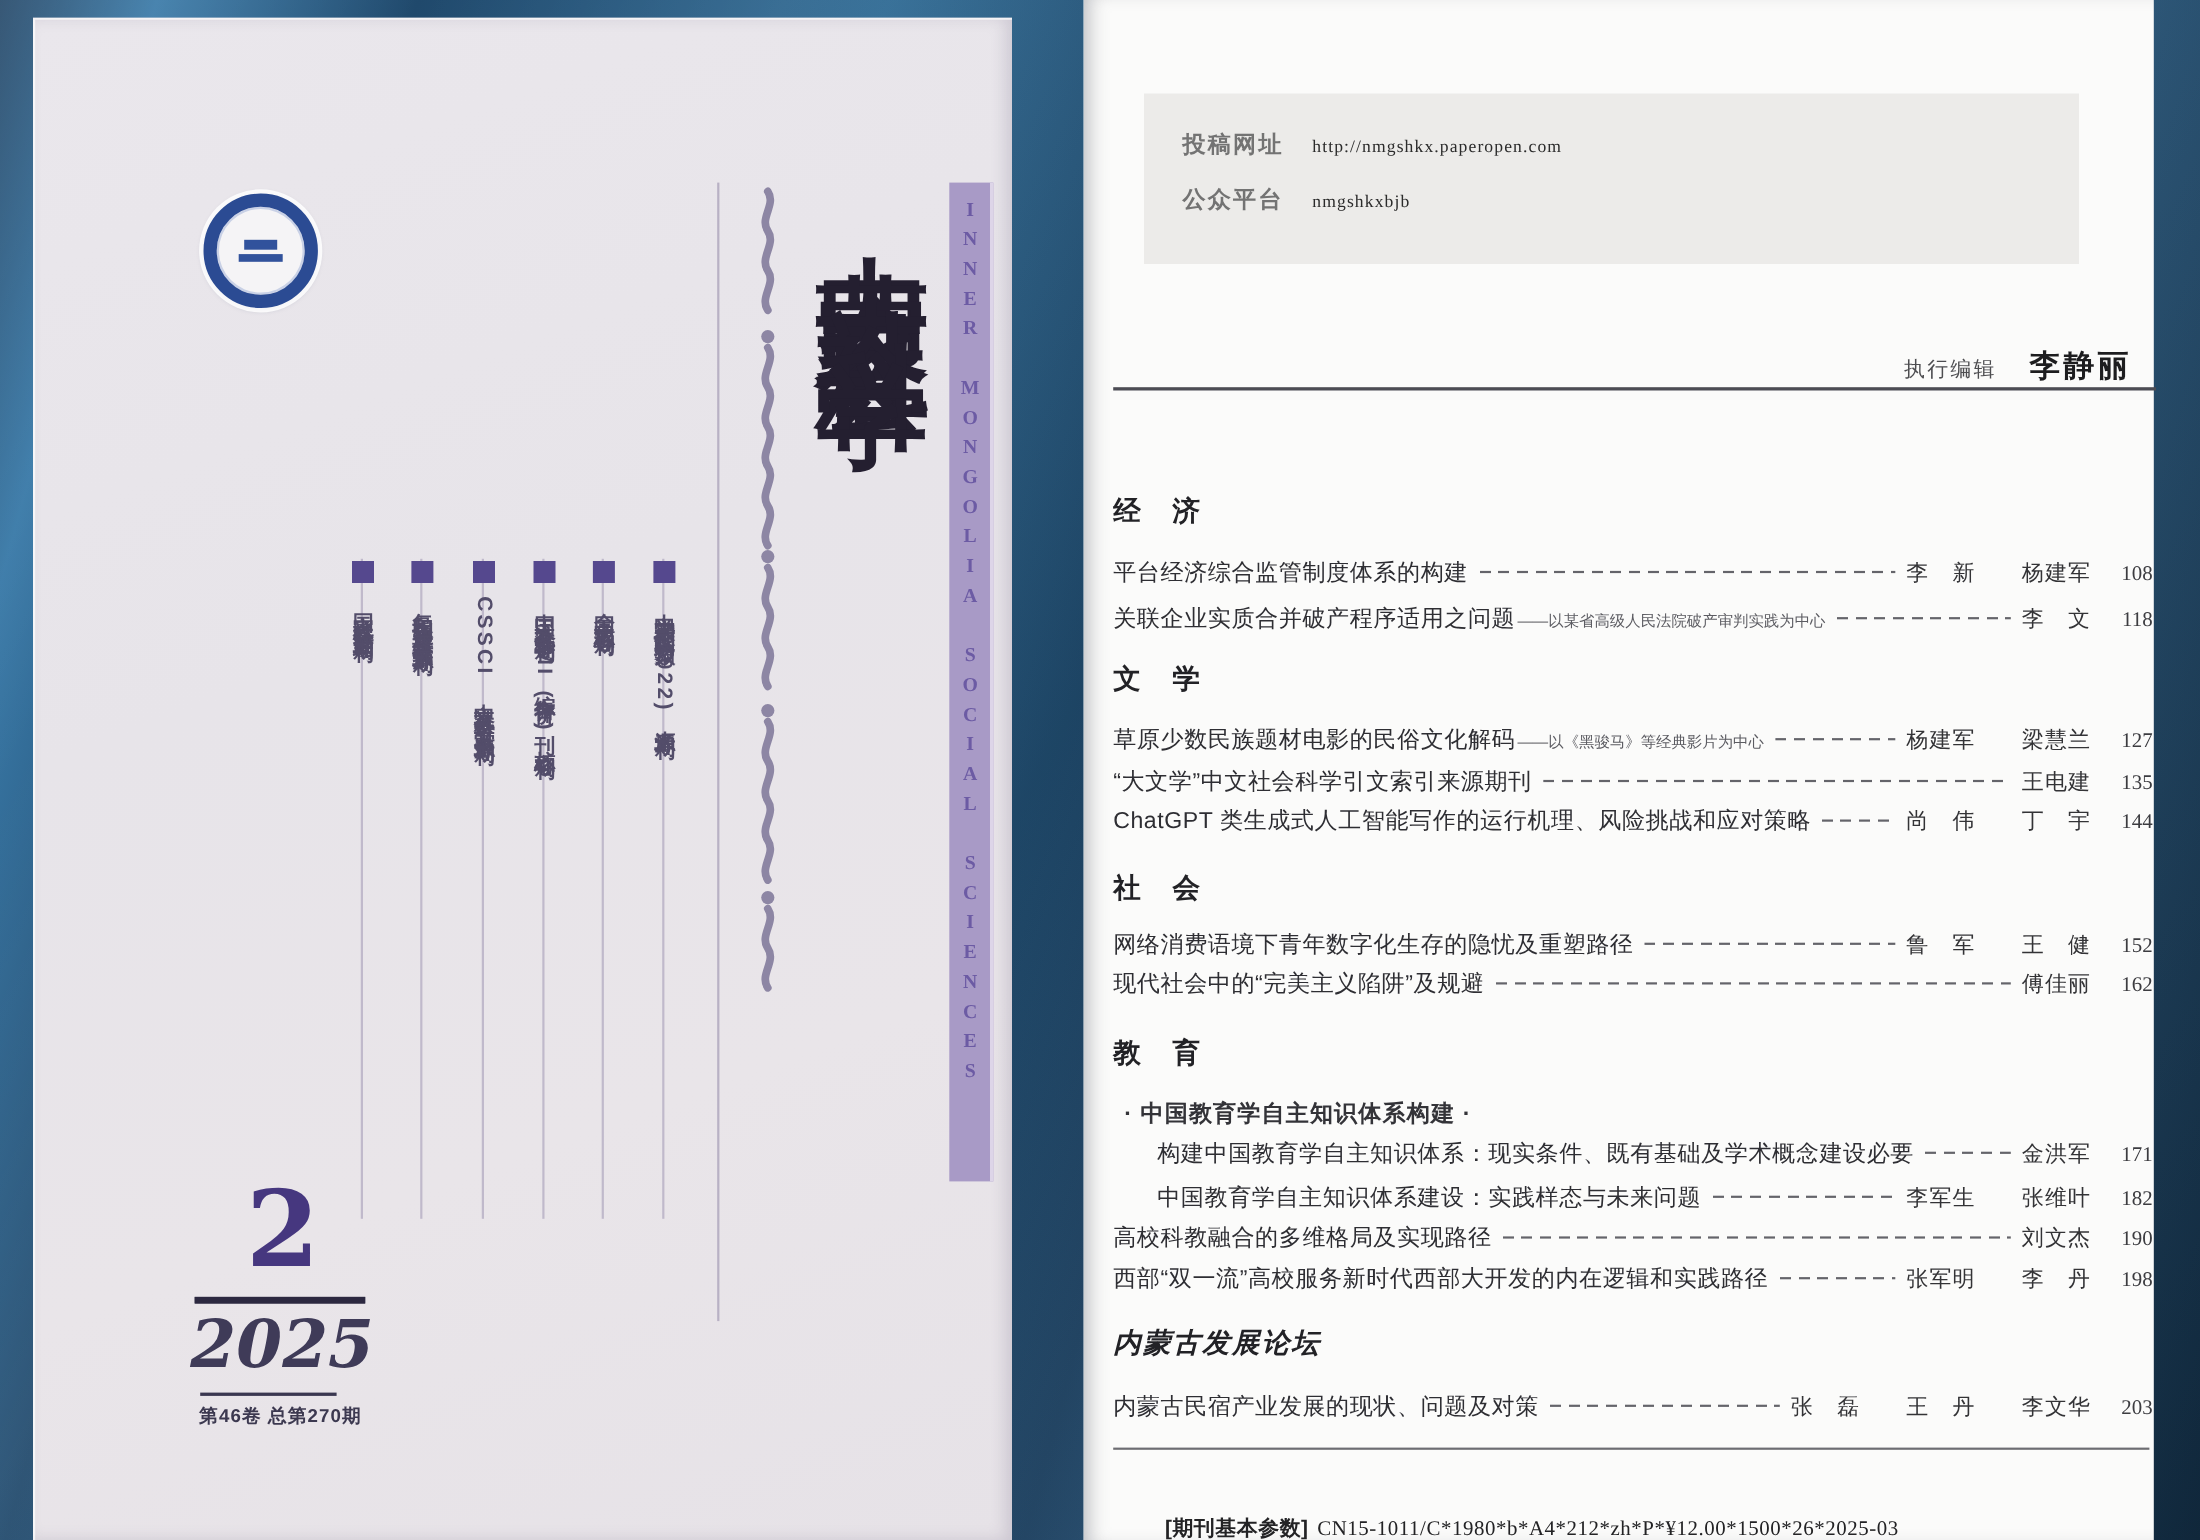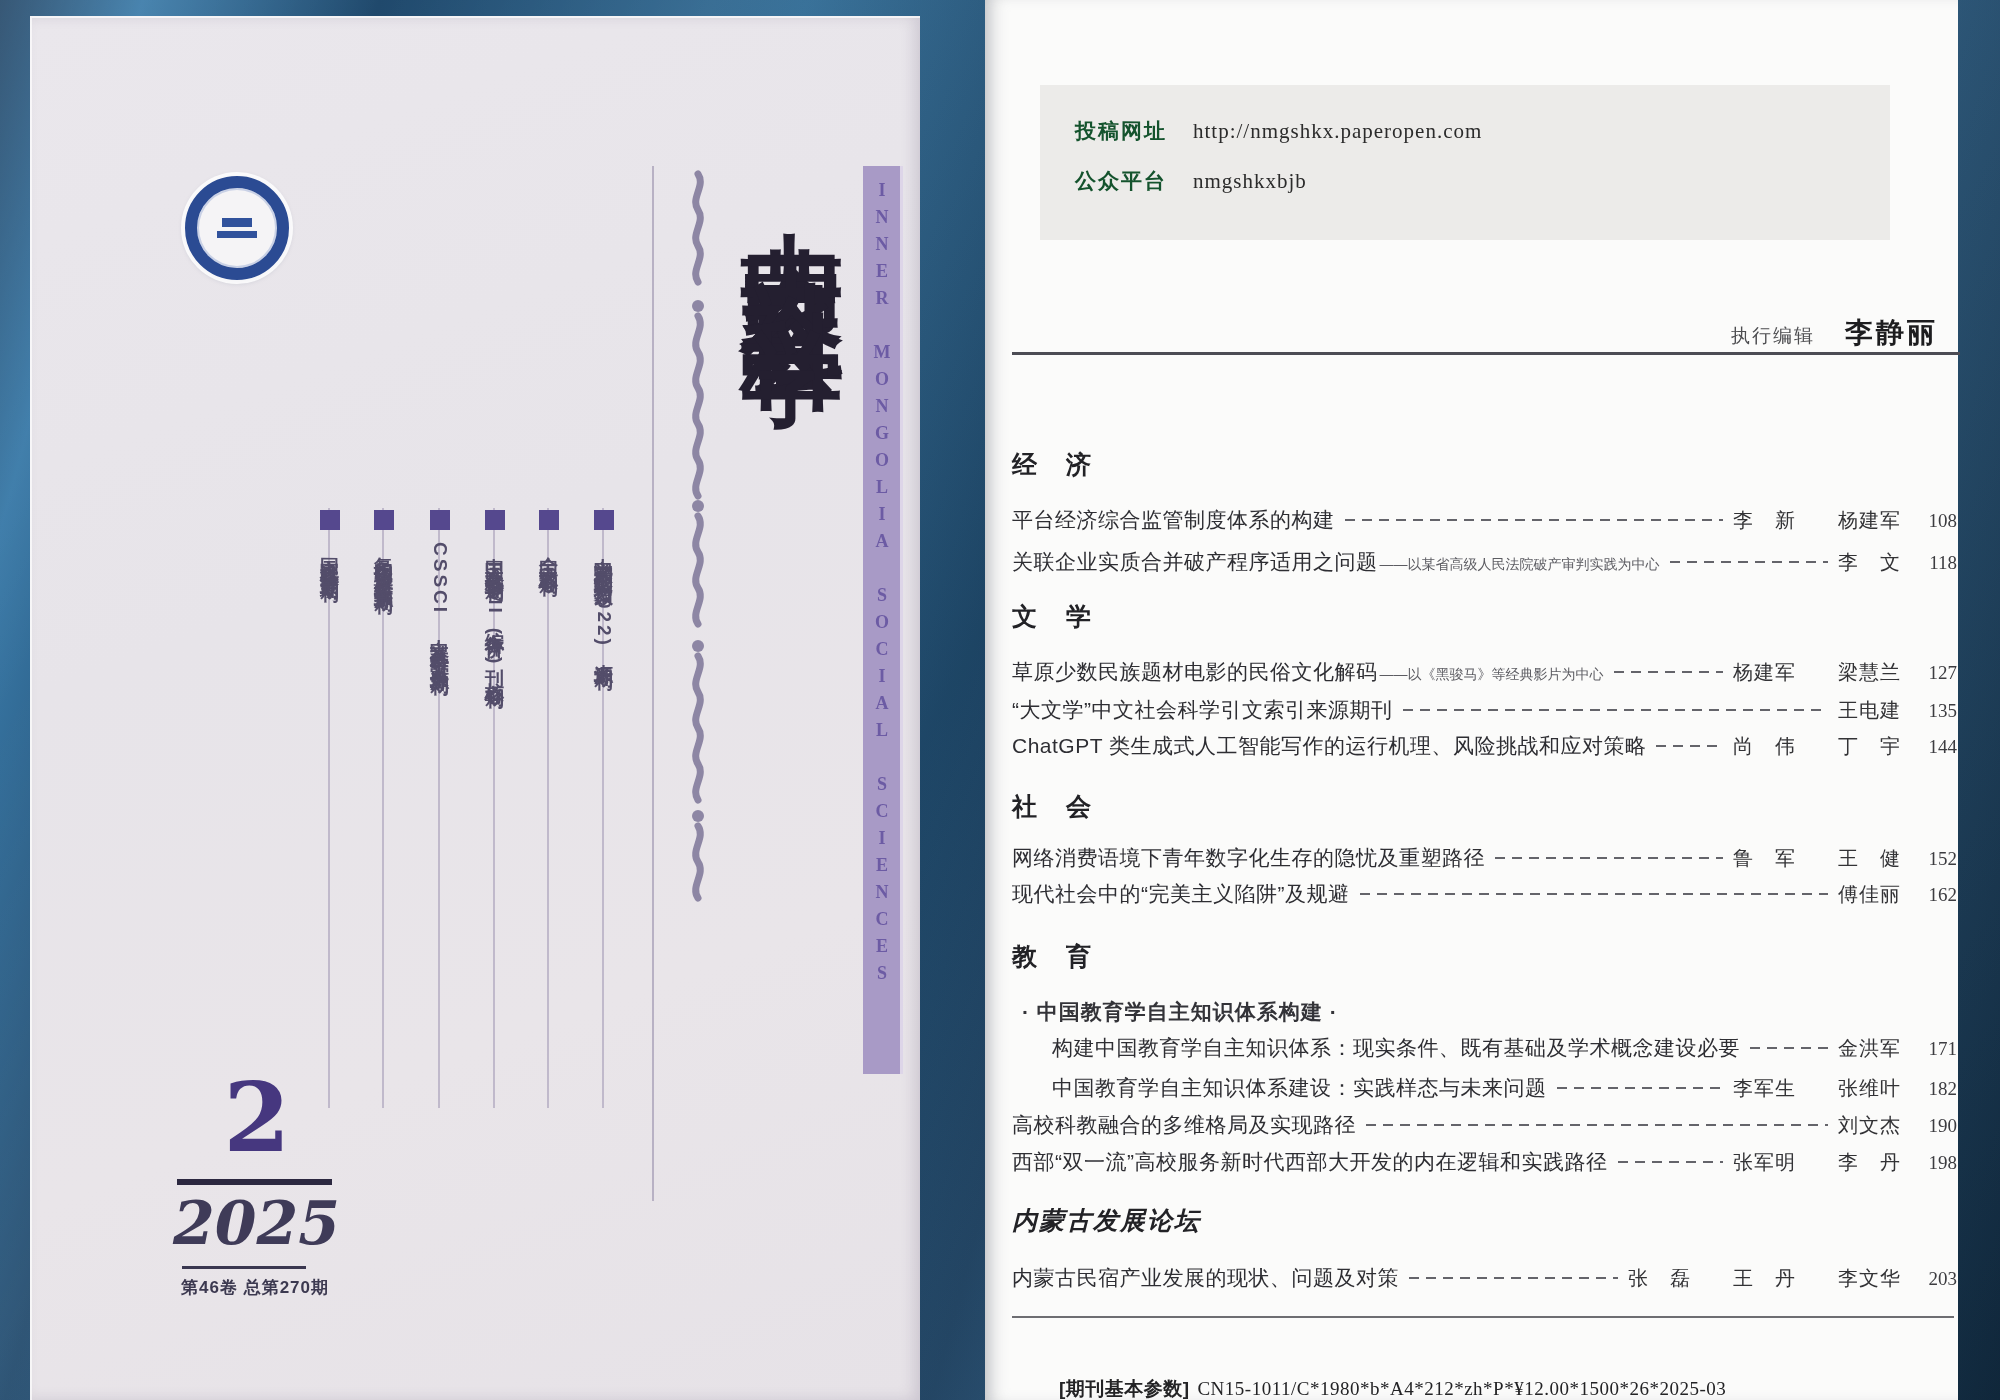--- a/index.html
+++ b/index.html
@@ -46,22 +46,22 @@
          font-family:"DejaVu Serif", serif; font-style:italic; font-weight:600; font-size:60px; color:#3f3b58; }
   .issue-rule2{ position:absolute; left:152px; top:1250px; width:124px; height:3px; background:#3a3750; }
   .issue-vol  { position:absolute; left:140px; top:1260px; width:170px; text-align:center;
          font-size:17px; letter-spacing:1px; color:#3c3950; font-weight:600; }
 
   
   .toc-page { position:absolute; left:985px; top:0; width:973px; height:1400px; background:#fbfbfa;
          box-shadow:inset 14px 0 18px -10px rgba(100,105,115,.45); }
   .sub-box { position:absolute; left:55px; top:85px; width:850px; height:155px; background:#ecebe9; }
   .sub-line { position:absolute; left:35px; display:flex; align-items:baseline; }
-  .sub-line .lbl { font-size:21px; font-weight:700; letter-spacing:2px; color:#14532d; }
-  .sub-line .val { margin-left:26px; font-family:"Liberation Serif", serif; font-size:21px; color:#2b2b2b; letter-spacing:1px; }
+  .sub-line .lbl { font-size:21px; font-weight:700; letter-spacing:2px; color:#737373; }
+  .sub-line .val { margin-left:26px; font-family:"Liberation Serif", serif; font-size:16px; color:#2b2b2b; letter-spacing:1px; }
   .sl1 { top:32px; } .sl2 { top:82px; }
 
   .editor-line { position:absolute; top:314px; right:20px; display:flex; align-items:baseline; }
   .editor-line .lbl { font-size:19px; color:#4d4d50; letter-spacing:2px; }
   .editor-line .name { margin-left:30px; font-size:28px; font-weight:700; color:#1d1d1f; letter-spacing:3px; }
 
   .rule-top { position:absolute; left:27px; top:352px; width:948px; height:3px; background:#4c4c54; }
   .rule-bot { position:absolute; left:27px; top:1316px; width:942px; height:2px; background:#6d6d72; }
 
   .row { position:absolute; left:27px; width:945px; display:flex; align-items:baseline; }

